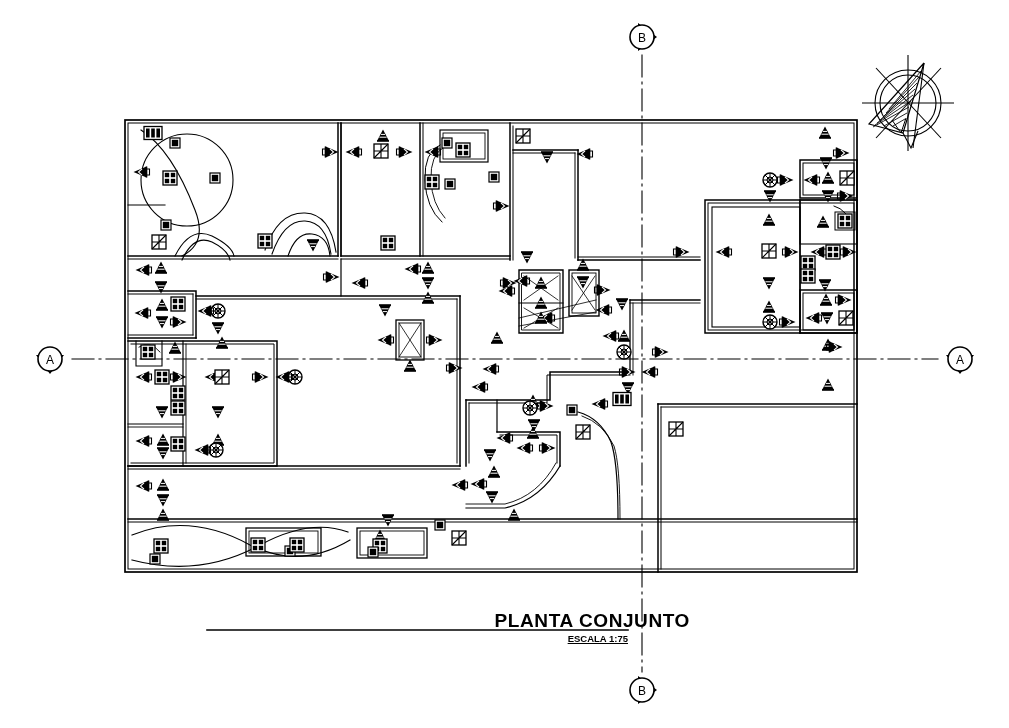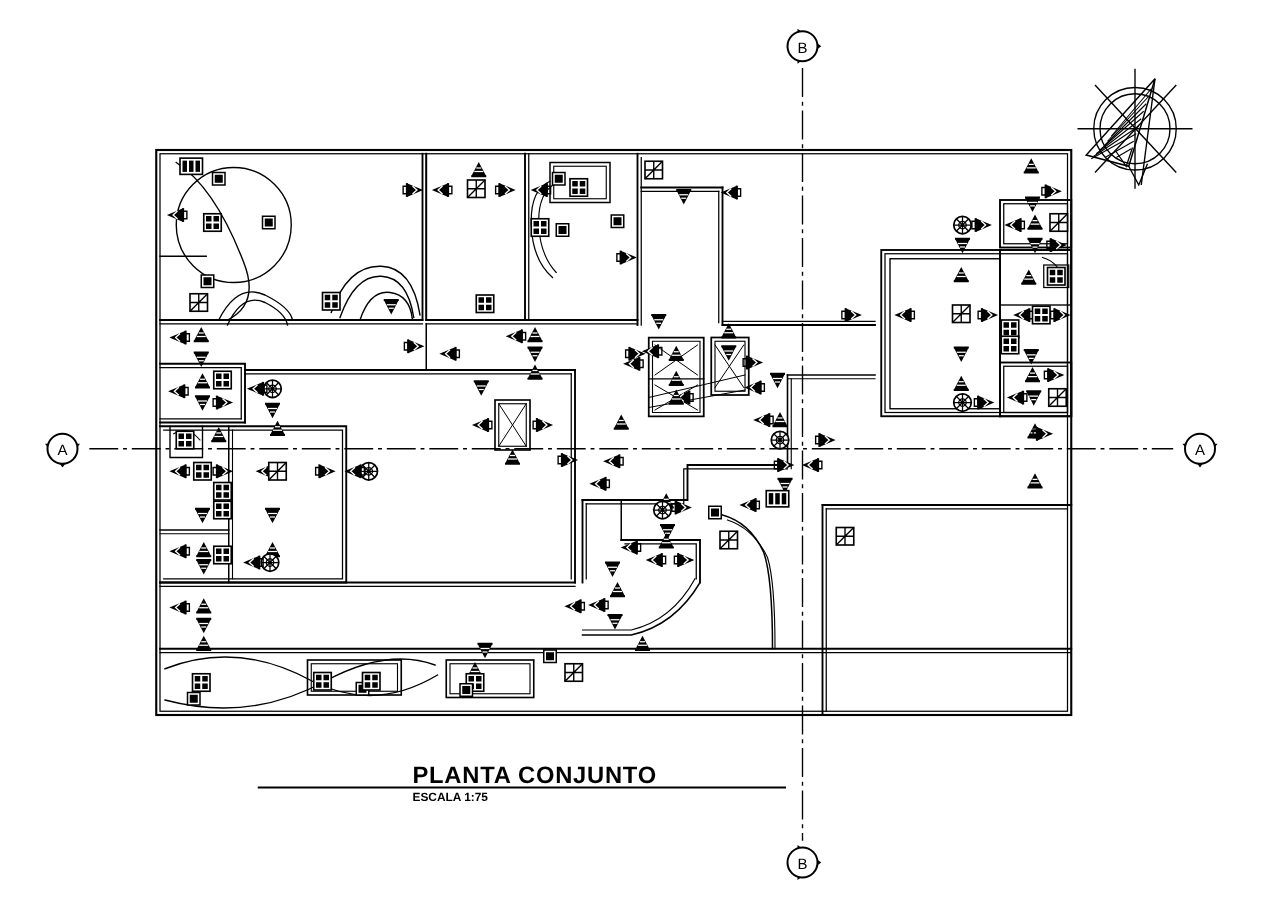--- a/index.html
+++ b/index.html
@@ -1,21 +1,21 @@
 <!DOCTYPE html>
 <html><head>
 <meta charset="utf-8">
 <style>
   html,body{margin:0;padding:0;background:#ffffff;}
   body{width:1009px;height:728px;font-family:"Liberation Sans",sans-serif;overflow:hidden;}
   #sheet{position:relative;width:1009px;height:728px;background:#ffffff;}
   svg.layer{position:absolute;left:0;top:0;width:1009px;height:728px;}
-  .ttl{position:absolute;text-align:left;}
+  .ttl{position:absolute;text-align:right;}
   #title-main{left:330px;top:610px;width:360px;font-size:19px;font-weight:bold;letter-spacing:.6px;color:#000;}
-  #title-scale{left:330px;top:633px;width:360px;font-size:9.5px;font-weight:bold;color:#000;padding-right:62px;box-sizing:border-box;}
+  #title-scale{left:330px;top:633px;width:360px;font-size:9.5px;font-weight:bold;color:#000;padding-right:62px;box-sizing:border-box;text-decoration:underline;}
   .gridlbl{font-size:12px;font-family:"Liberation Sans",sans-serif;fill:#000;text-anchor:middle;dominant-baseline:central;}
 </style>
 </head>
 <body>
 
 <div id="sheet">
 
   <svg class="layer" id="plan" viewBox="0 0 1009 728">
     <defs>
 

